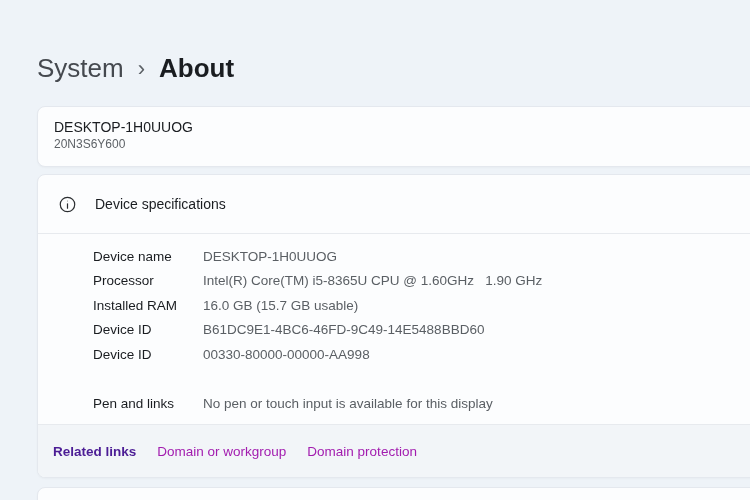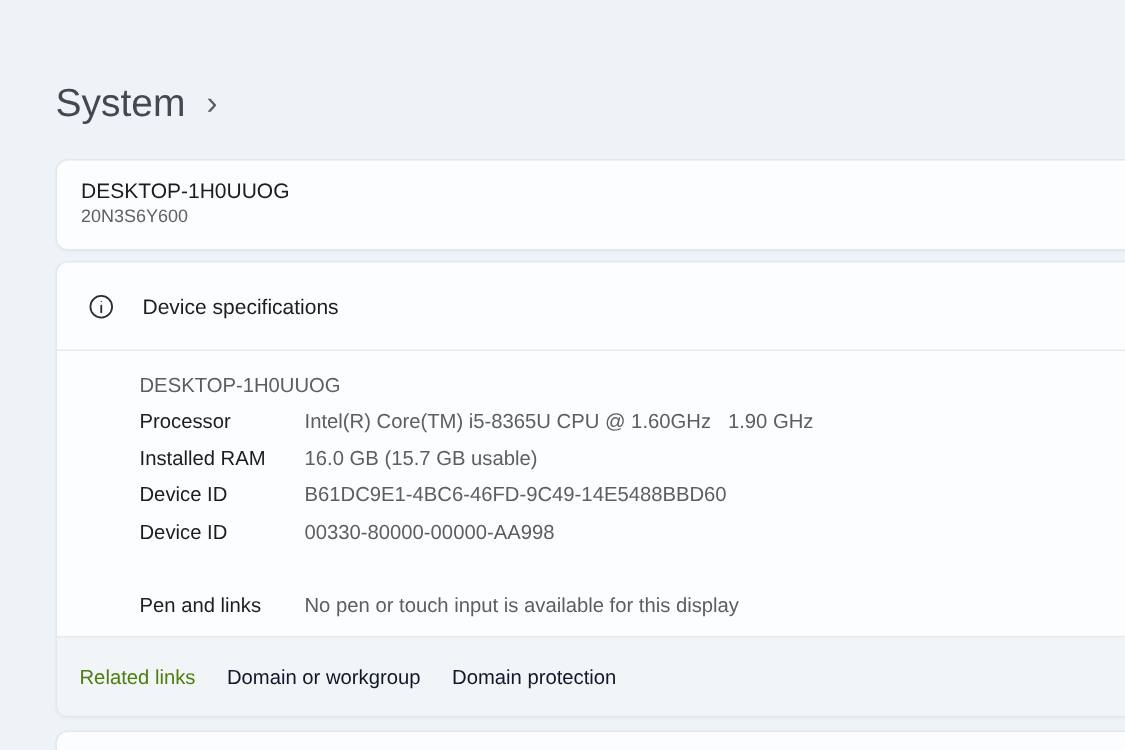--- a/index.html
+++ b/index.html
@@ -123,40 +123,41 @@
     height: 52px;
     background: #f2f5f8;
     border-top: 1px solid #e7eaee;
     display: flex;
     align-items: center;
     padding-left: 15px;
     gap: 21px;
     font-size: 13.5px;
   }
   .related-title {
-    font-weight: 400;
-    color: #4d7c0f;
+    font-weight: 700;
+    color: #4c1d95;
   }
   .related-link {
-    color: #0f172a;
+    color: #a21caf;
     text-decoration: none;
     cursor: pointer;
   }
 
   .next-card {
     top: 487px;
     height: 46px;
   }
 </style>
 </head>
 <body>
 
 <div class="breadcrumb">
   <span class="crumb-parent">System</span>
   <span class="crumb-sep">›</span>
+  <span class="crumb-current">About</span>
 </div>
 
 <div class="card device-card">
   <div class="dev-name">DESKTOP-1H0UUOG</div>
   <div class="dev-model">20N3S6Y600</div>
 </div>
 
 <div class="card spec-card">
 
   <div class="expander-header">
@@ -165,20 +166,21 @@
       <line x1="12" y1="11" x2="12" y2="17.2"></line>
       <circle cx="12" cy="7" r="0.6" fill="#2a2d30" stroke="none"></circle>
     </svg>
     <span class="expander-title">Device specifications</span>
   </div>
 
   <div class="divider"></div>
 
   <div class="spec-table">
     <div class="spec-row">
+      <span class="spec-label">Device name</span>
       <span class="spec-value">DESKTOP-1H0UUOG</span>
     </div>
     <div class="spec-row">
       <span class="spec-label">Processor</span>
       <span class="spec-value">Intel(R) Core(TM) i5-8365U CPU @ 1.60GHz   1.90 GHz</span>
     </div>
     <div class="spec-row">
       <span class="spec-label">Installed RAM</span>
       <span class="spec-value">16.0 GB (15.7 GB usable)</span>
     </div>

